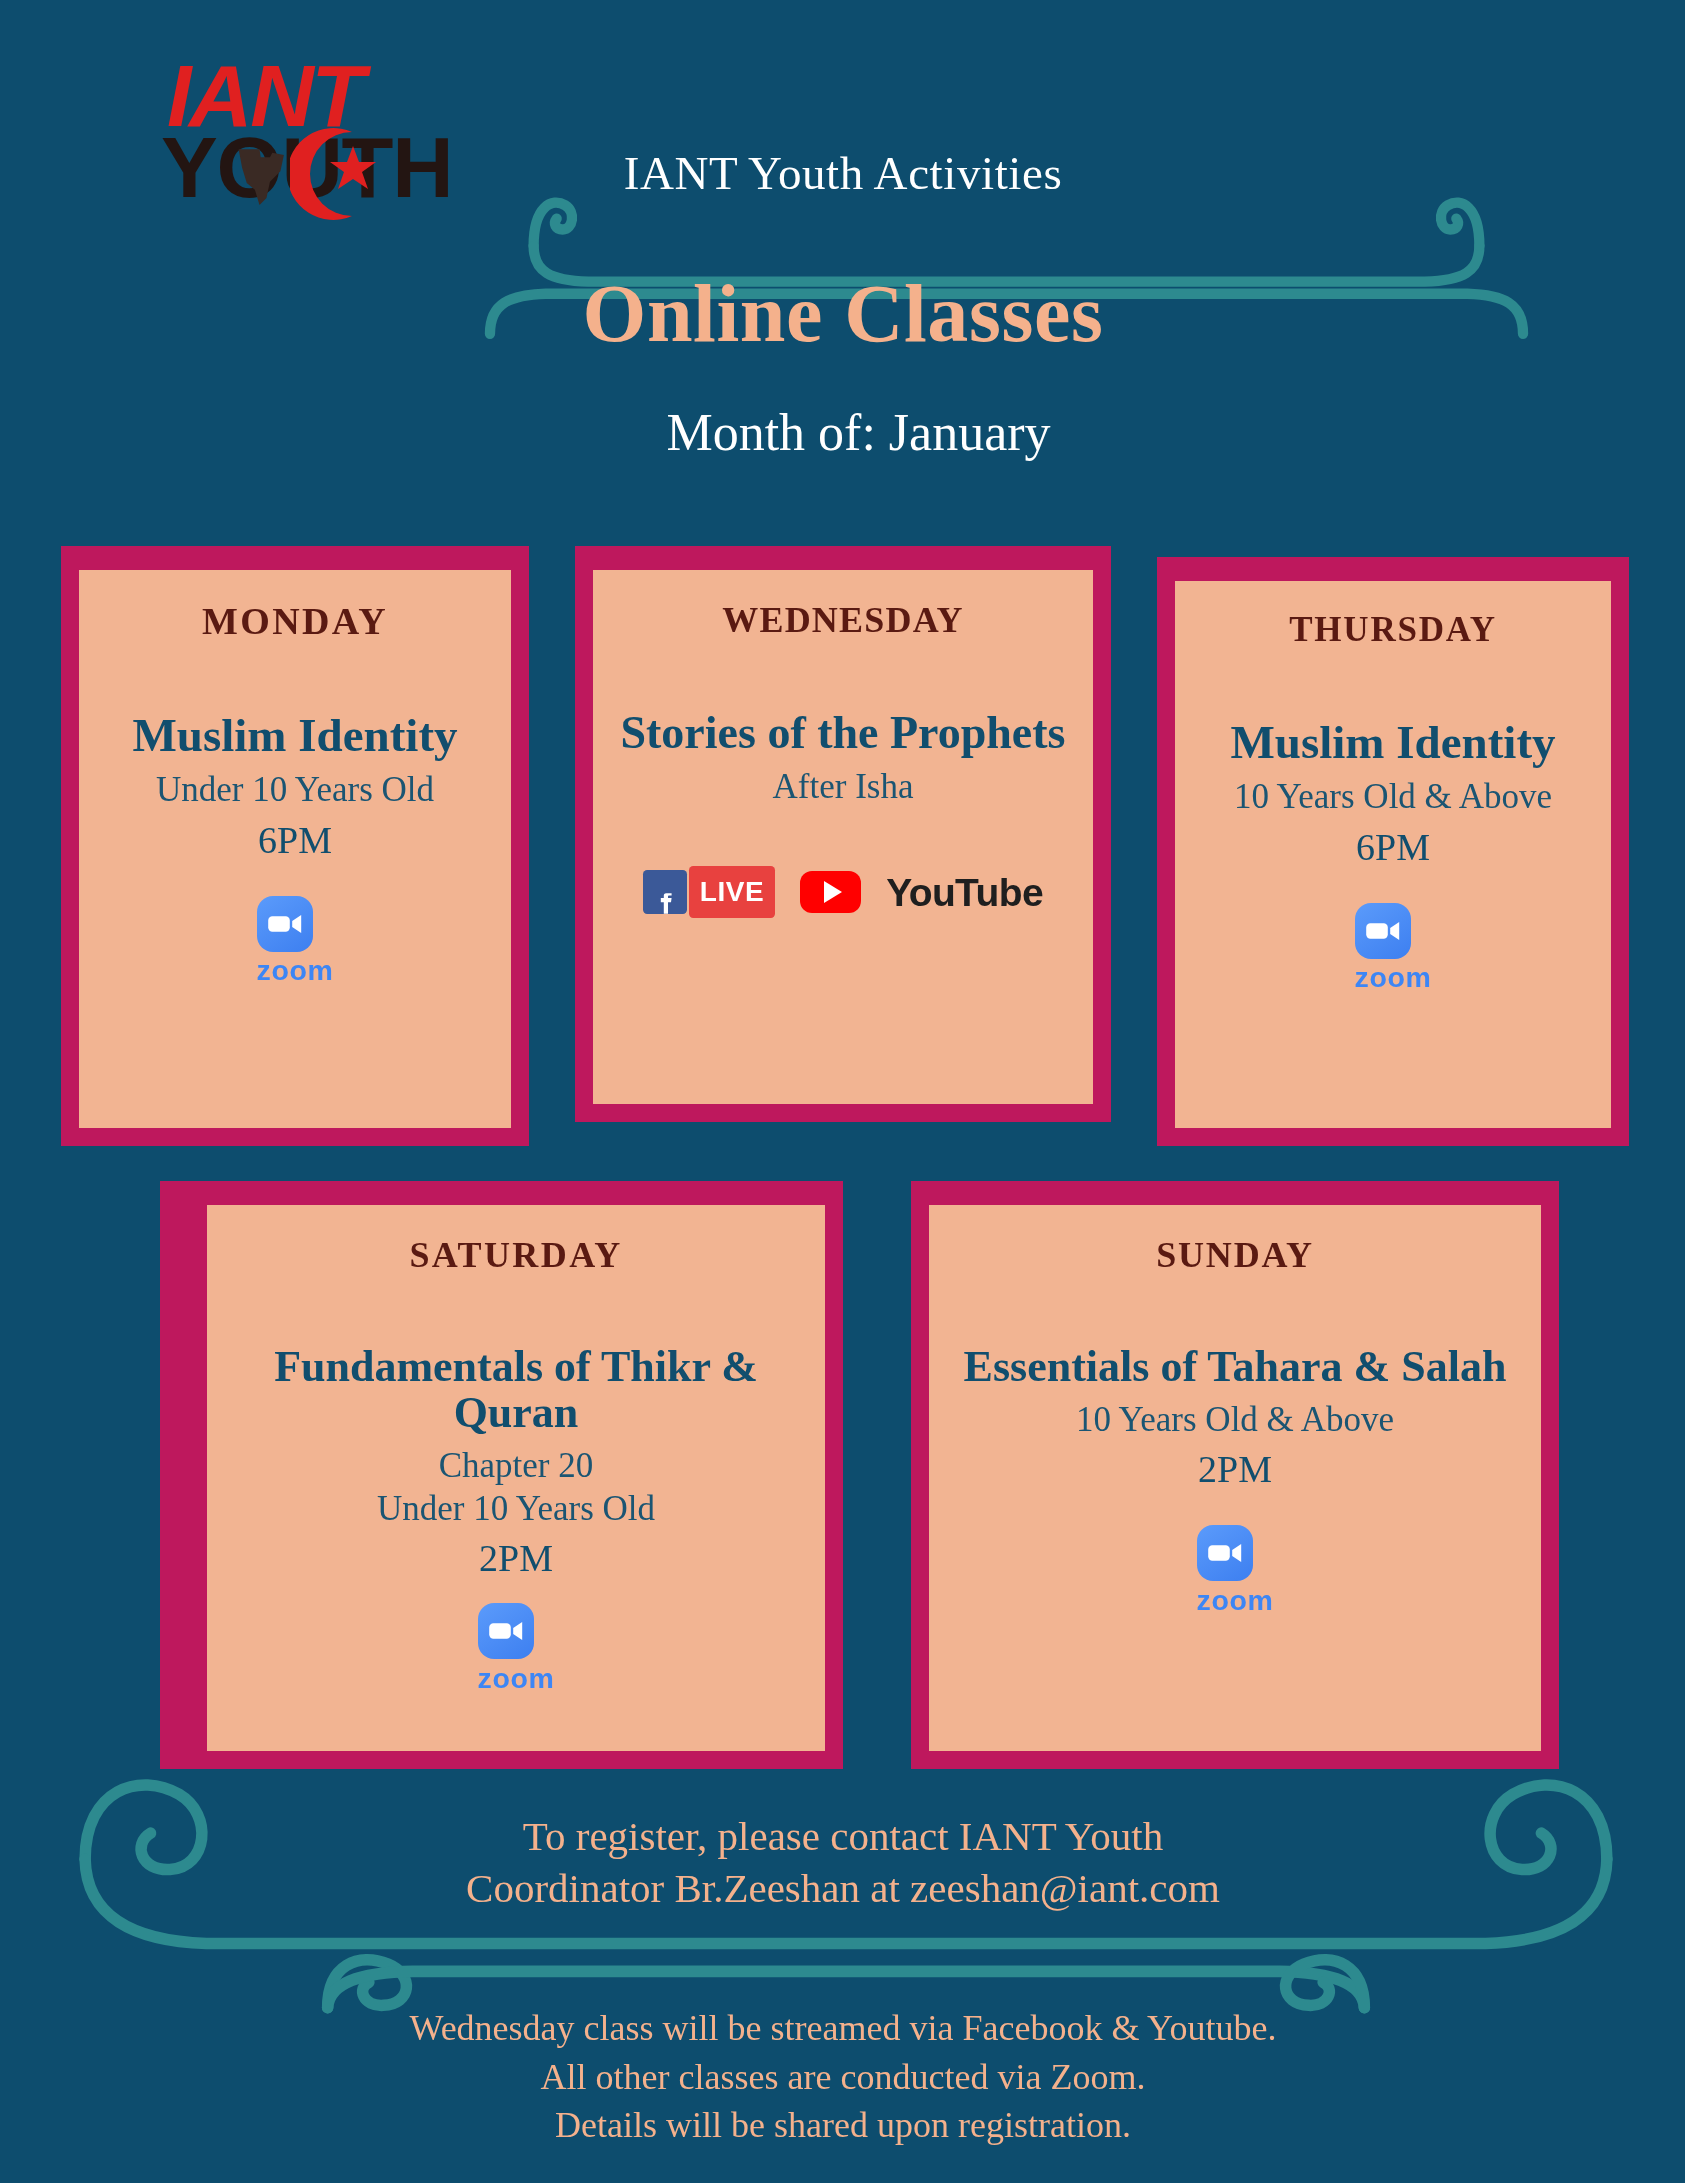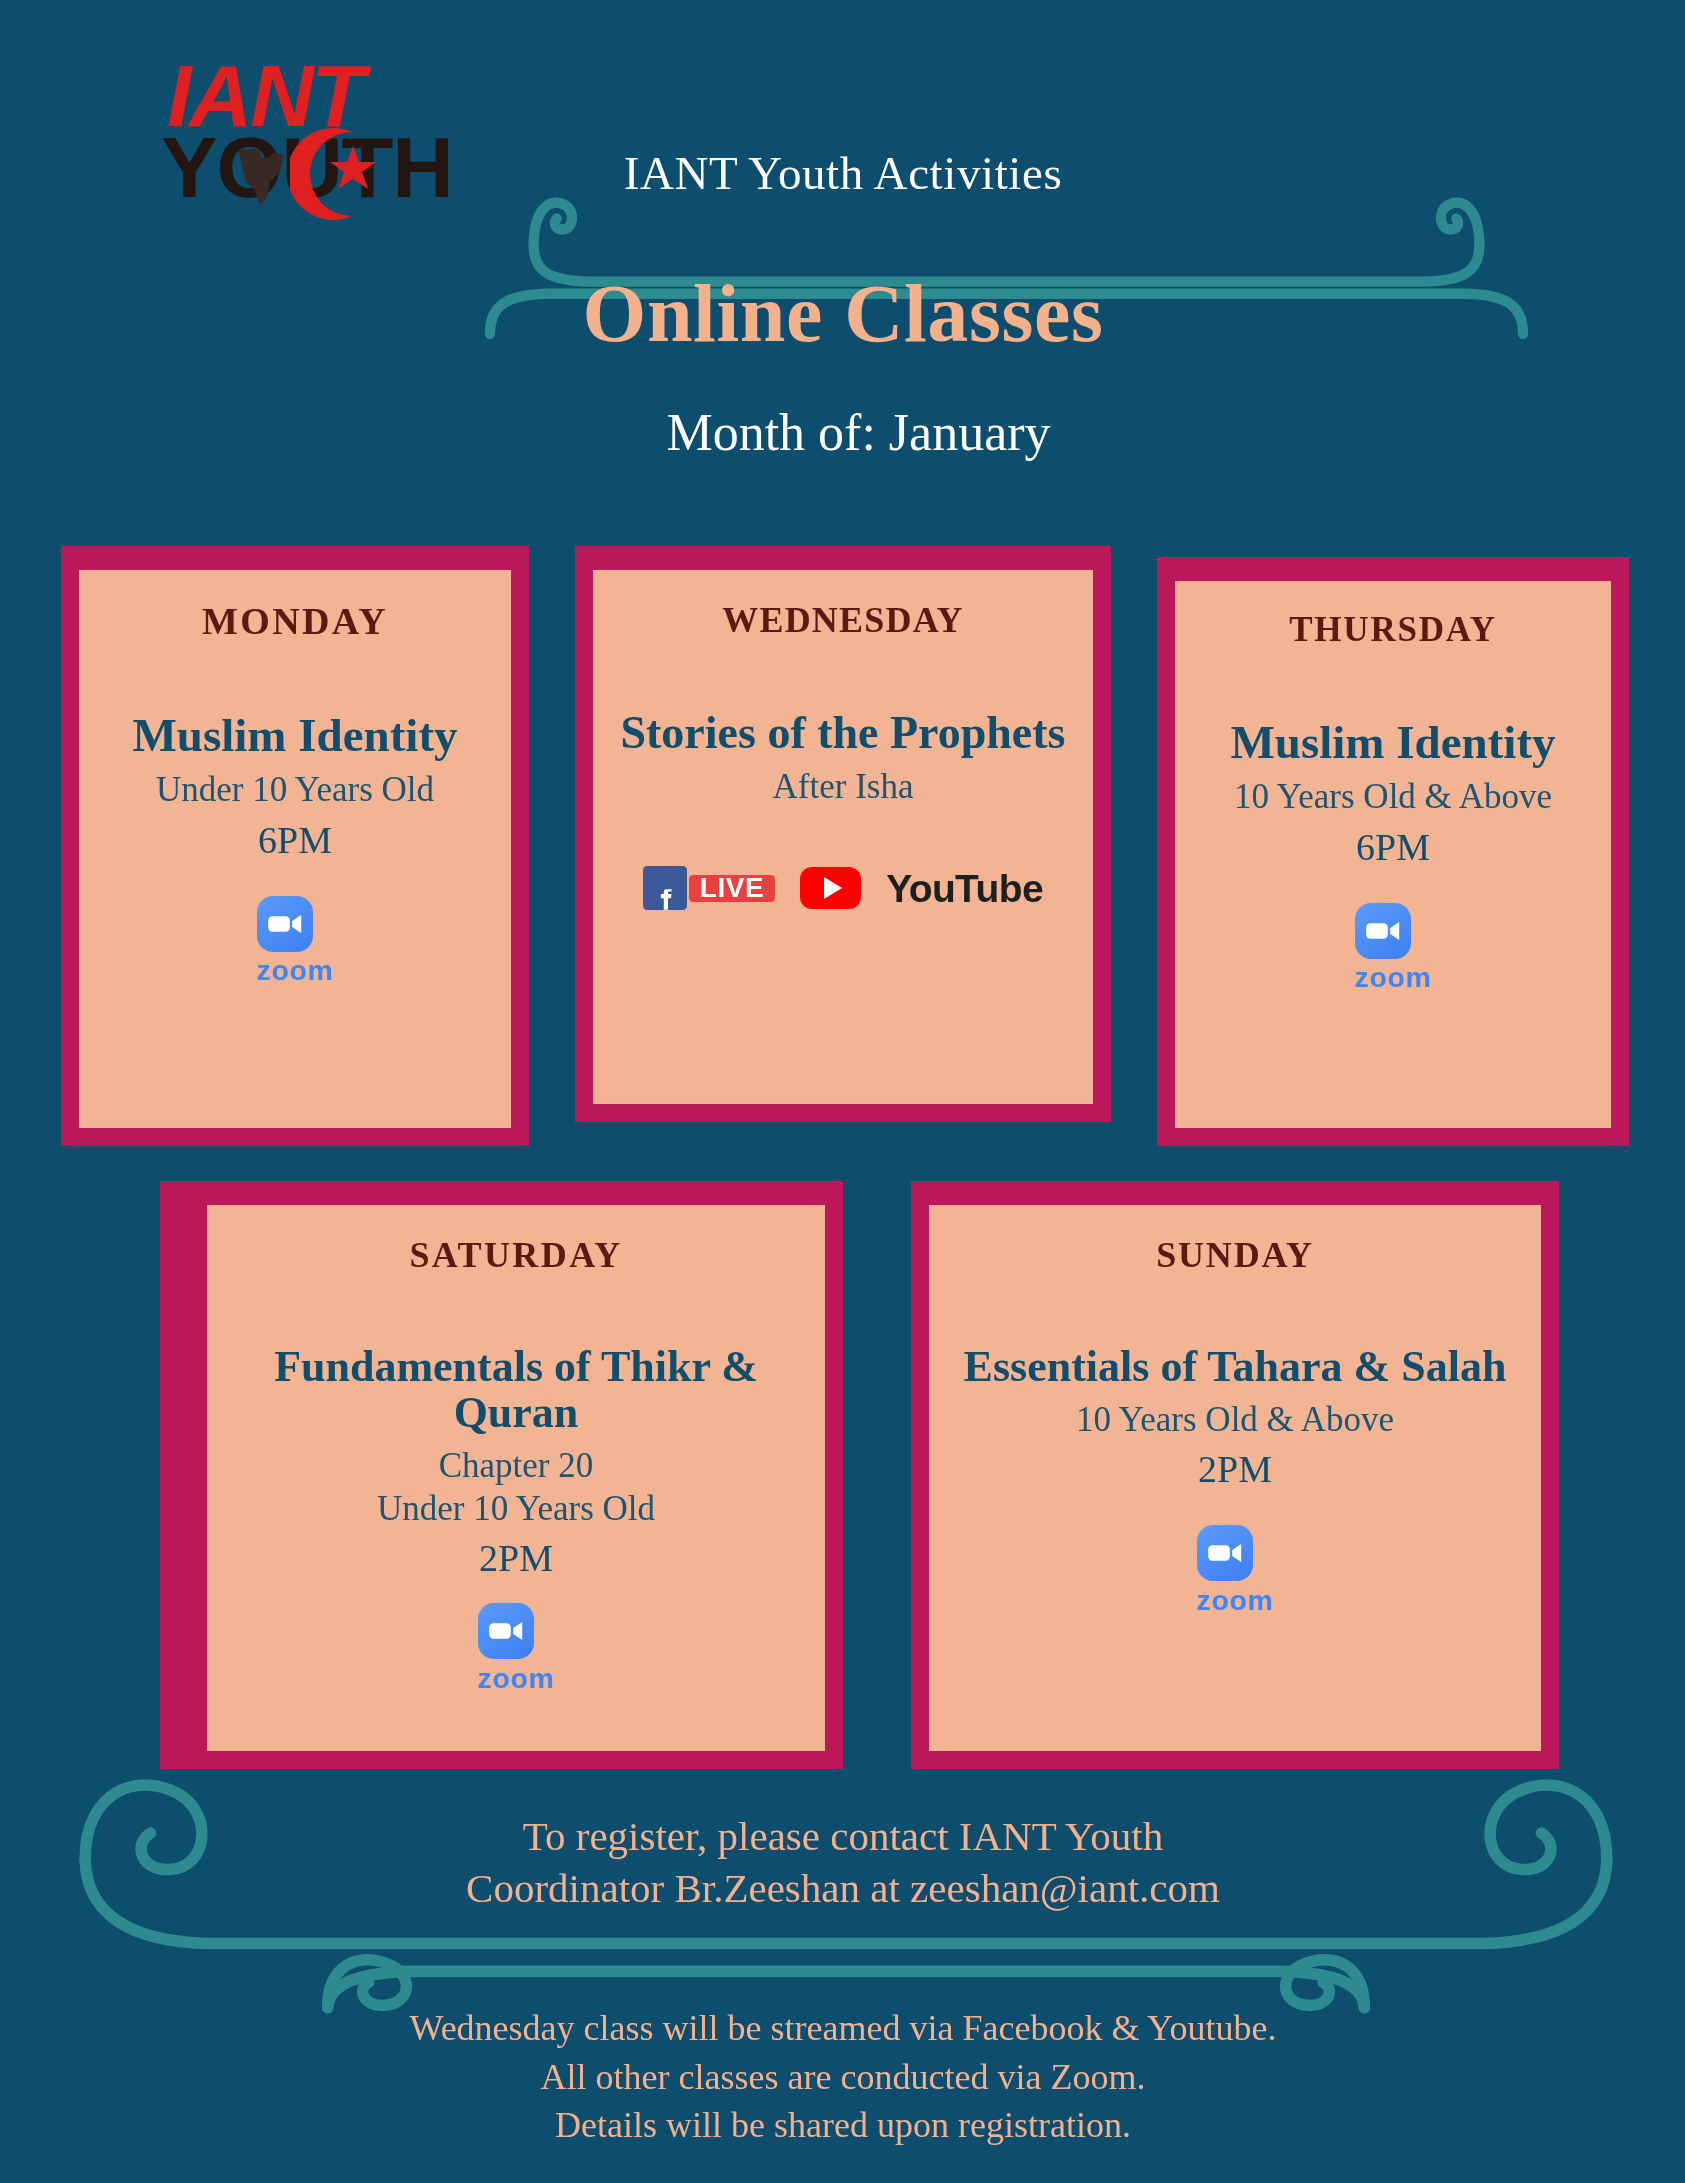--- a/index.html
+++ b/index.html
@@ -197,21 +197,21 @@
     gap: 25.5px;
   }
   .fblive { display: flex; align-items: center; gap: 2.4px; }
   .fb-sq {
     width: 44px; height: 44px;
     background: #3b5998;
     border-radius: 4.2px;
     display: flex; align-items: flex-end; justify-content: center;
   }
   .live-box {
-    height: 27px;
+    height: 52px;
     background: #e8413f;
     border-radius: 4.2px;
     display: flex; align-items: center; justify-content: center;
     padding: 0 10.3px;
   }
   .live-text {
     font-family: "Liberation Sans", sans-serif;
     font-weight: bold;
     color: #ffffff;
     font-size: 28px;

